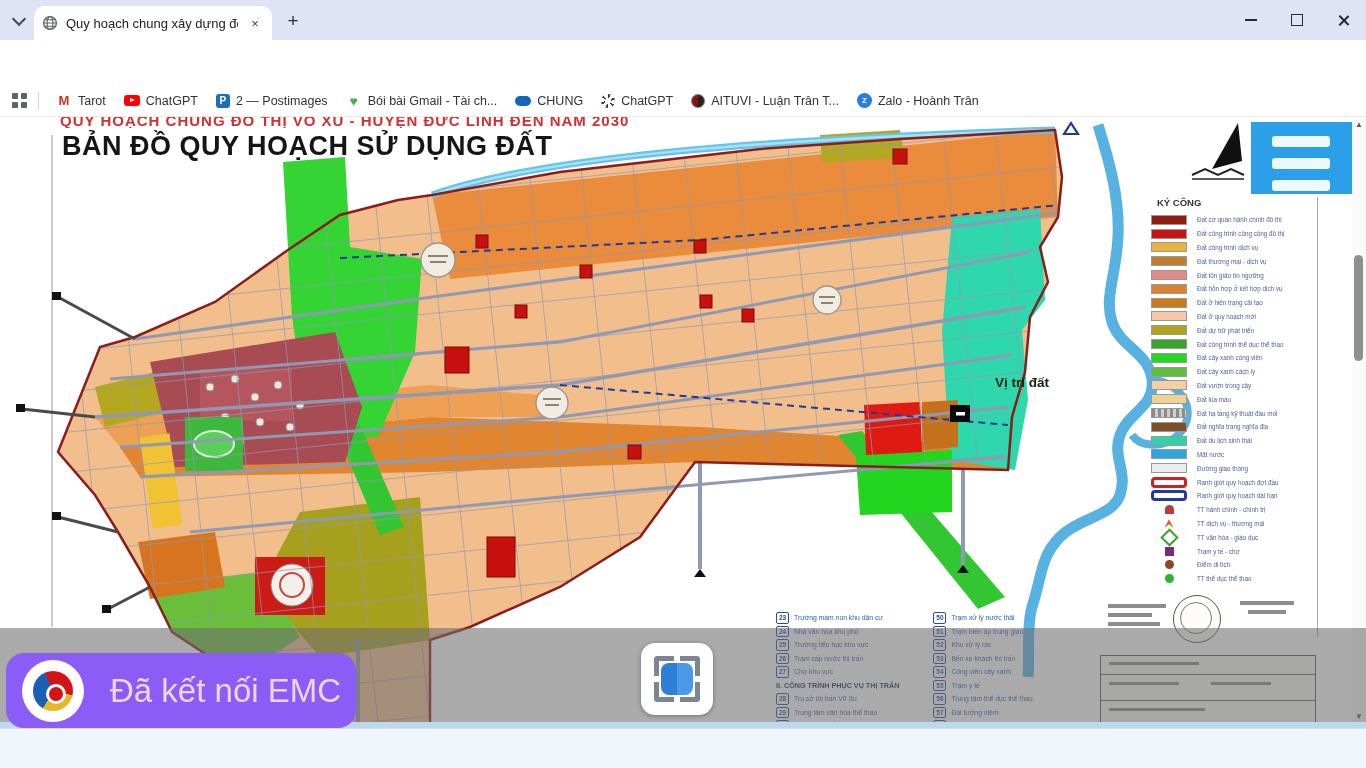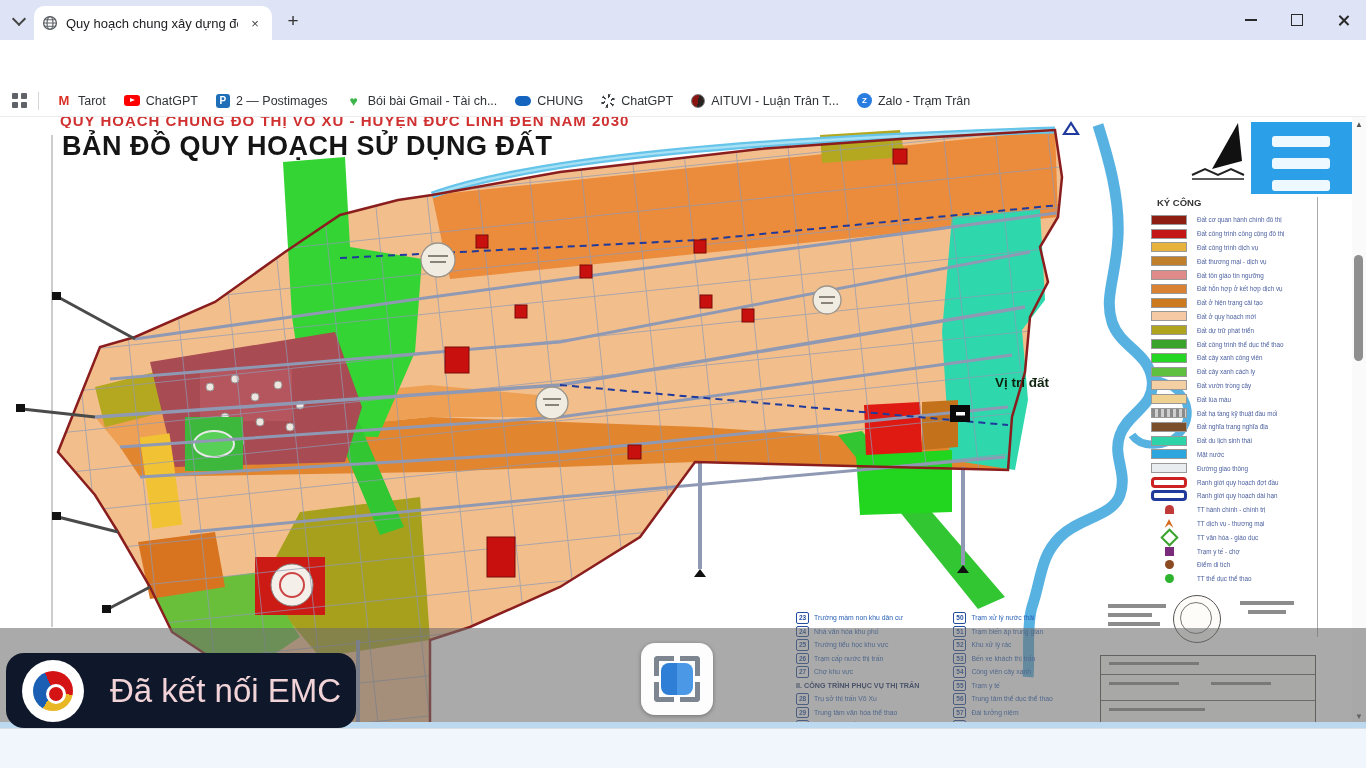--- a/index.html
+++ b/index.html
@@ -65,39 +65,39 @@
   
   .page{left:0;top:117px;width:1366px;height:611px;background:#fff;overflow:hidden;}
   .legend{left:1143px;top:80px;width:172px;height:440px;border-right:1px solid #aaa;padding-right:2px;}
   .lg-title{font-size:9.5px;font-weight:bold;color:#333;margin:0 0 5px 14px;filter:blur(.3px);}
   .lg-row{display:flex;align-items:center;height:13.8px;}
   .lg-sw{width:36px;height:10px;border:1px solid #999;box-sizing:border-box;margin-left:8px;flex:none;}
   .lg-sw.stripe{background:repeating-linear-gradient(90deg,#8a8a8a 0 3px,#cfcfcf 3px 6px)!important;}
   .lg-lab{font-size:6.3px;color:#4a5f9e;margin-left:10px;white-space:nowrap;filter:blur(.55px);}
   .lg-row.bnd .lg-sw{background:#fff;border-radius:4px;height:11px;}
   .lg-sym{width:36px;display:flex;justify-content:center;flex:none;margin-left:8px;}
-  .worklist{left:796px;top:494px;width:345px;display:flex;gap:34px;}
+  .worklist{left:776px;top:494px;width:345px;display:flex;gap:34px;}
   .wcol{display:flex;flex-direction:column;}
   .wrow{display:flex;align-items:center;height:13.5px;}
   .wnum{width:11px;height:9.5px;border:1px solid #234e9e;border-radius:2px;color:#234e9e;font-size:6.5px;
         font-weight:bold;display:flex;align-items:center;justify-content:center;flex:none;filter:blur(.4px);}
   .wlab{font-size:6.8px;color:#2b62b6;margin-left:5px;white-space:nowrap;filter:blur(.55px);}
   .wrow.sect .wlab{color:#1b2f66;font-weight:bold;font-size:7.2px;margin-left:0;}
   .seal{left:1173px;top:478px;width:46px;height:46px;border-radius:50%;border:1.6px solid #555;background:#fdfcf8;}
   .seal::after{content:"";position:absolute;left:6px;top:6px;width:30px;height:30px;border-radius:50%;border:1px solid #777;}
   .tline{background:#666;opacity:.75;height:3.5px;}
   .titleblock{left:1100px;top:538px;width:216px;height:70px;background:#fbfbf8;border:1.3px solid #555;box-sizing:border-box;}
   .titleblock i{position:absolute;left:0;width:100%;height:1px;background:#666;}
   .pg-scroll{right:0;top:0;width:14px;height:611px;background:#fafafa;}
   .pg-thumb{left:2px;top:138px;width:9px;height:106px;border-radius:5px;background:#8f8f8f;}
   .pg-arrow{left:2px;width:10px;height:8px;color:#555;font-size:8px;line-height:8px;text-align:center;}
   .dim{left:0;top:511px;width:1366px;height:94px;background:rgba(108,108,108,.58);}
   .bluefoot{left:0;top:605px;width:1366px;height:6px;background:#bcd9ef;}
   
-  .emc{left:6px;top:653px;width:350px;height:75px;border-radius:18px;background:#0f172a;
+  .emc{left:6px;top:653px;width:350px;height:75px;border-radius:18px;background:#8b5cf6;
        display:flex;align-items:center;cursor:pointer;}
   .emc-logo{width:62px;height:62px;border-radius:50%;background:#fff;margin-left:16px;position:relative;flex:none;}
   .emc-eye{position:absolute;left:11px;top:11px;width:40px;height:40px;border-radius:50%;
            background:conic-gradient(from 210deg,#1a5fb4 0 35%,#d41414 35% 70%,#e8b723 70% 100%);}
   .emc-eye::after{content:"";position:absolute;left:13px;top:13px;width:14px;height:14px;border-radius:50%;
                   background:#d41414;border:3px solid #fff;box-sizing:content-box;}
   .emc-text{color:#f2d4d8;font-size:33px;margin-left:26px;white-space:nowrap;}
   .snip{left:641px;top:643px;width:72px;height:72px;background:#fdfdfd;border-radius:14px;
         box-shadow:0 1px 4px rgba(0,0,0,.35);cursor:pointer;}
   .snip b{position:absolute;width:15px;height:15px;border:0 solid #7c8590;}
@@ -201,21 +201,21 @@
         <div class="bm">
           <span class="bmicon ic-chatgpt"></span>
           <span>ChatGPT</span>
         </div>
         <div class="bm">
           <span class="bmicon ic-aituvi"></span>
           <span>AITUVI - Luận Trân T...</span>
         </div>
         <div class="bm">
           <span class="bmicon ic-zalo">Z</span>
-          <span>Zalo - Trạm Trân</span>
+          <span>Zalo - Hoành Trân</span>
         </div>
       </div>
   </div>
 
   <div class="abs page">
 
     <svg class="abs" style="left:0;top:0;" width="1366" height="611" viewBox="0 0 1366 611">
       <defs>
         <pattern id="pgrid" width="52" height="40" patternUnits="userSpaceOnUse" patternTransform="rotate(-6)">
           <path d="M0 0H52M0 0V40" stroke="#8f99b4" stroke-width="2" opacity="0.7" fill="none"></path>

